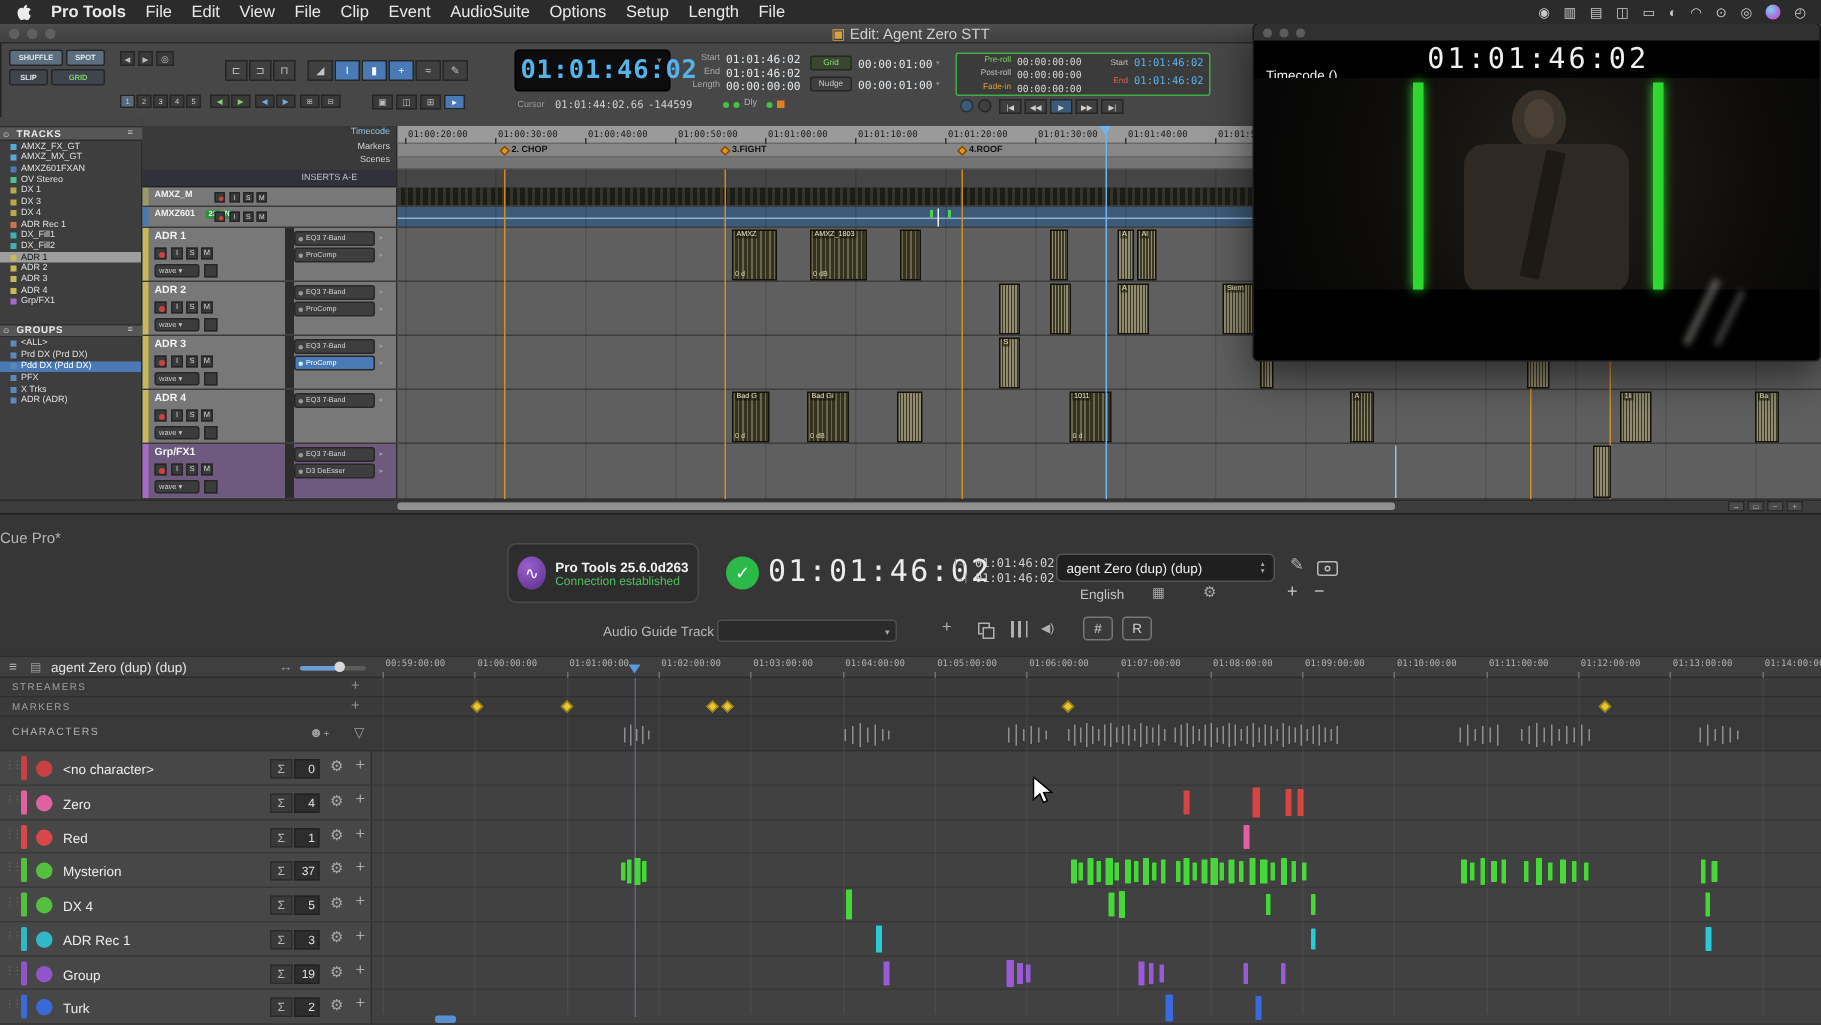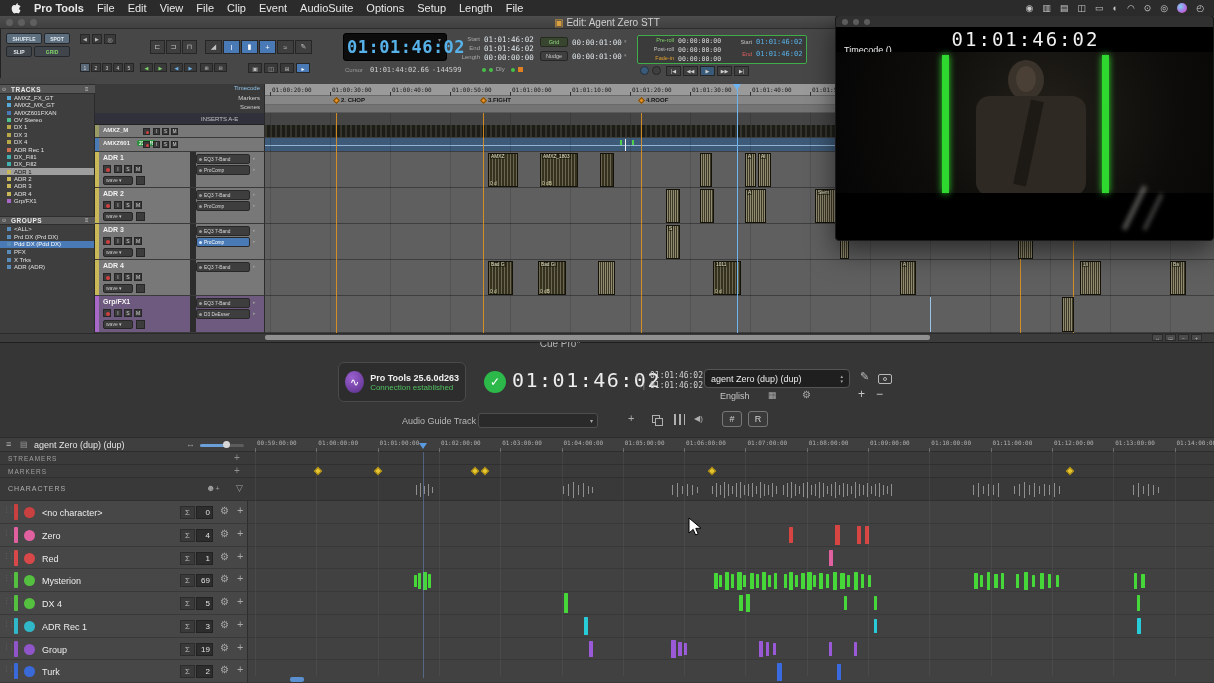--- a/index.html
+++ b/index.html
@@ -65,21 +65,21 @@
     <span style="width:7px;height:7px;border-radius:50%;background:#5f5f5f"></span>
     <span style="width:7px;height:7px;border-radius:50%;background:#5f5f5f"></span>
     <span style="width:7px;height:7px;border-radius:50%;background:#5f5f5f"></span>
   </div>
   <div class="a" style="left:0;top:17px;width:1214px;text-align:center;font-size:10px;color:#cfcfcf">
     <span style="color:#d8a040">▣</span>
     <span style="font-weight:normal">Edit: Agent Zero STT</span>
   </div>
 
   <div class="a" style="left:0;top:342px;width:1214px;height:341px;background:#363636;border-top:1px solid #202020"></div>
-  <div class="a" style="left:0;top:338px;width:1120px;text-align:center;font-size:10px;color:#b4b4b4">Cue Pro*</div>
+  <div class="a" style="left:0;top:354px;width:1120px;text-align:left;font-size:10px;color:#b4b4b4">Cue Pro*</div>
 
   <div class="a" style="left:338px;top:362px;width:128px;height:40px;background:#2d2d2d;border:1px solid #4a4a4a;border-radius:6px;display:flex;align-items:center;padding:0 6px;gap:6px">
     <span style="width:22px;height:22px;border-radius:50%;background:radial-gradient(circle at 35% 30%,#9a5fd0,#5a2f88);color:#fff;font-size:11px;display:flex;align-items:center;justify-content:center">∿</span>
     <span style="display:flex;flex-direction:column">
       <span style="font-size:9px;font-weight:bold;color:#f0f0f0">Pro Tools 25.6.0d263</span>
       <span style="font-size:8px;color:#4fc05f">Connection established</span>
     </span>
   </div>
   <div class="a" style="left:484px;top:371px;width:22px;height:22px;border-radius:50%;background:#2db84a;color:#fff;font-size:12px;display:flex;align-items:center;justify-content:center">✓</div>
   <div class="a mono" style="left:512px;top:368px;font-size:20px;letter-spacing:1.5px;color:#ededed">01:01:46:02</div>
@@ -735,21 +735,21 @@
       </div>
       <div class="a" style="left: 248px; top: 546.5px; width: 966px; height: 22.75px; background: rgb(65, 65, 65); border-bottom: 1px solid rgb(56, 56, 56);">
         <div class="a" style="left: 581px; top: 3.375px; width: 4px; height: 16px; border-radius: 0.5px; background: rgb(224, 96, 160);"></div>
       </div>
       <div class="a" style="left: 0px; top: 569.25px; width: 248px; height: 22.75px; background: rgb(71, 71, 71); border-bottom: 1px solid rgb(57, 57, 57); border-right: 1px solid rgb(46, 46, 46);">
         <div class="a" style="left: 3px; top: 5px; font-size: 7px; letter-spacing: -2px; color: rgb(106, 106, 106);">⋮⋮</div>
         <div class="a" style="left: 14px; top: 3px; width: 4px; height: 16px; border-radius: 1px; background: rgb(85, 192, 64);"></div>
         <div class="a" style="left: 24px; top: 6px; width: 11px; height: 11px; border-radius: 50%; background: rgb(85, 192, 64);"></div>
         <div class="a" style="left: 42px; top: 7px; font-size: 9px; color: rgb(236, 236, 236);">Mysterion</div>
         <div class="a" style="left: 180px; top: 5px; width: 15px; height: 13px; background: rgb(58, 58, 58); border: 1px solid rgb(44, 44, 44); font-size: 8px; color: rgb(184, 184, 184); display: flex; align-items: center; justify-content: center;">Σ</div>
-        <div class="a" style="left: 196px; top: 5px; width: 17px; height: 13px; background: rgb(45, 45, 45); border: 1px solid rgb(34, 34, 34); font-size: 8px; color: rgb(224, 224, 224); display: flex; align-items: center; justify-content: flex-end; padding-right: 2px;">69</div>
+        <div class="a" style="left: 196px; top: 5px; width: 17px; height: 13px; background: rgb(45, 45, 45); border: 1px solid rgb(34, 34, 34); font-size: 8px; color: rgb(224, 224, 224); display: flex; align-items: center; justify-content: flex-end; padding-right: 2px;">37</div>
         <div class="a" style="left: 220px; top: 4px; font-size: 10px; color: rgb(168, 168, 168);">⚙</div>
         <div class="a" style="left: 237px; top: 3px; font-size: 11px; color: rgb(168, 168, 168);">+</div>
       </div>
       <div class="a" style="left: 248px; top: 569.25px; width: 966px; height: 22.75px; background: rgb(65, 65, 65); border-bottom: 1px solid rgb(56, 56, 56);">
         <div class="a" style="left: 166px; top: 5.375px; width: 3px; height: 12px; border-radius: 0.5px; background: rgb(70, 216, 56);"></div>
         <div class="a" style="left: 170px; top: 3.375px; width: 3px; height: 16px; border-radius: 0.5px; background: rgb(70, 216, 56);"></div>
         <div class="a" style="left: 175px; top: 2.375px; width: 4px; height: 18px; border-radius: 0.5px; background: rgb(70, 216, 56);"></div>
         <div class="a" style="left: 180px; top: 4.375px; width: 3px; height: 14px; border-radius: 0.5px; background: rgb(70, 216, 56);"></div>
         <div class="a" style="left: 466px; top: 3.375px; width: 4px; height: 16px; border-radius: 0.5px; background: rgb(70, 216, 56);"></div>
         <div class="a" style="left: 471px; top: 5.375px; width: 3px; height: 12px; border-radius: 0.5px; background: rgb(70, 216, 56);"></div>

